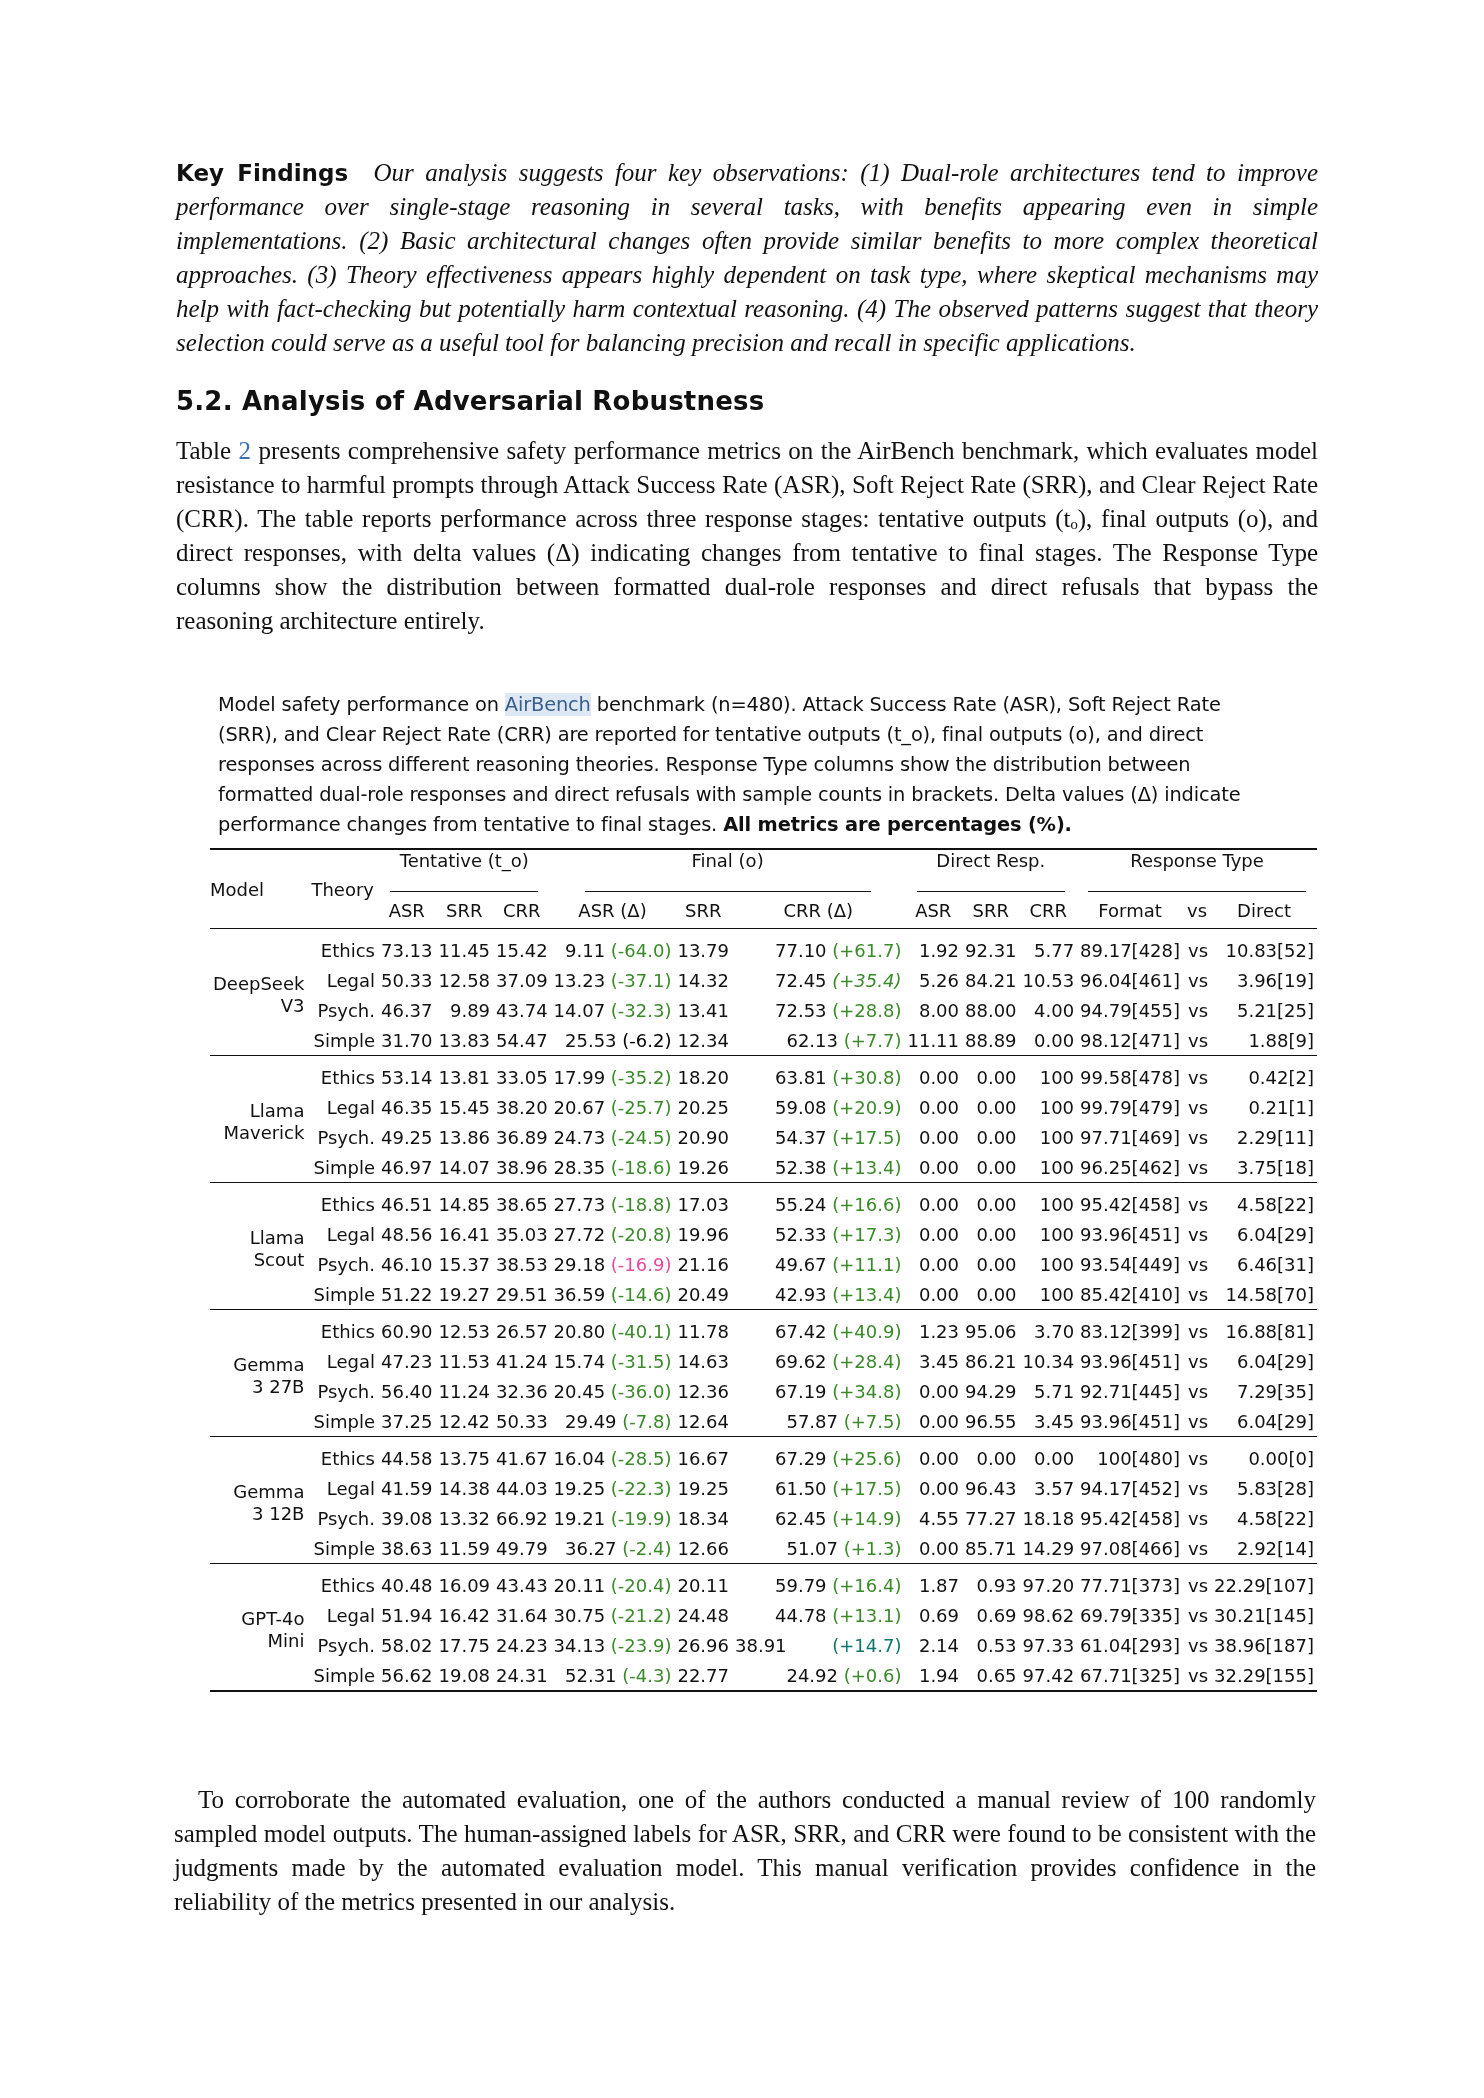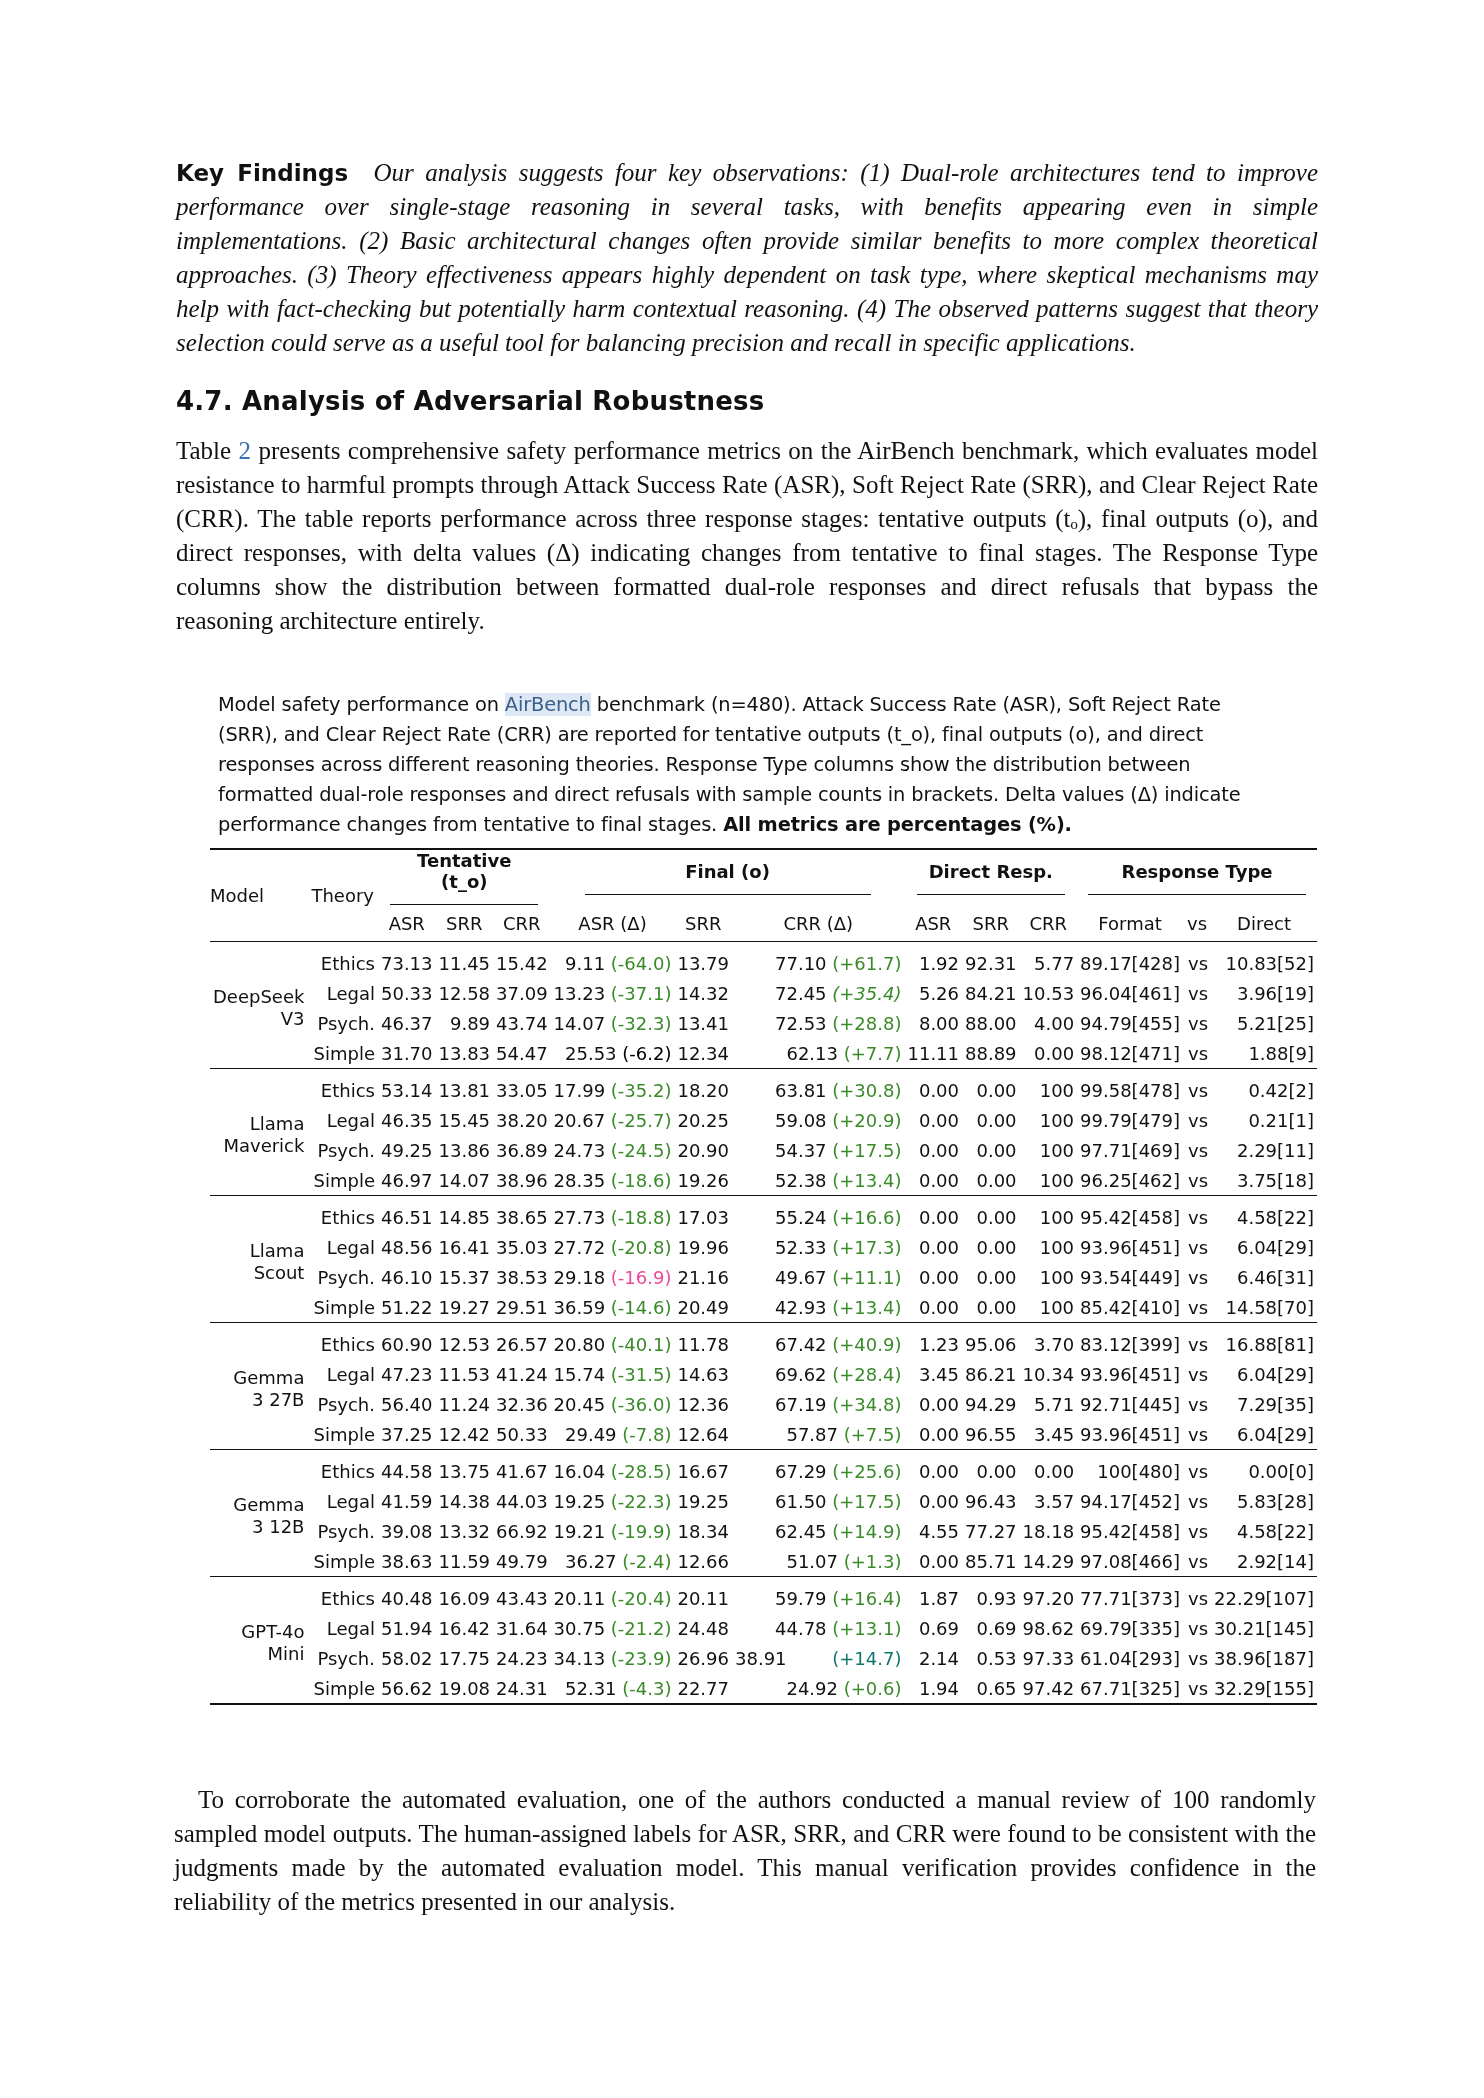--- a/index.html
+++ b/index.html
@@ -29,21 +29,21 @@
   .caption b { font-weight: bold; }
 
   table.results {
     border-collapse: collapse; width: 1066px; font-size: 18px;
     border-top: 2.5px solid #111; border-bottom: 2.5px solid #111;
   }
   table.results th { font-weight: normal; font-size: 18px; padding: 0 4px; }
   table.results td { padding: 0 3px; height: 30px; white-space: nowrap; text-align: right; }
   .hdr1 th { height: 40px; padding-top: 6px; vertical-align: middle; }
   .hdr2 th { height: 36px; font-size: 16px; border-bottom: 1.5px solid #111; }
-  .grp span { display: inline-block; border-bottom: 1.2px solid #111; padding: 0 4px 12px; font-weight: bold; }
+  .grp span { display: inline-block; border-bottom: 1.2px solid #111; padding: 0 4px 20px; }
   .grp-t span { width: 140px; }
   .grp-f span { width: 278px; }
   .grp-d span { width: 140px; }
   .grp-r span { width: 210px; }
   td.model { text-align: left; vertical-align: middle; line-height: 22px; padding-left: 0; }
   td.theory { text-align: left; padding-left: 2px; }
   .delta { color: #3a8a2a; }
   tr.group-end td { border-bottom: 1.5px solid #111; }
   tr.group-start td { padding-top: 6px; }
   td.vs { text-align: center; }
@@ -52,21 +52,21 @@
 </style>
 </head>
 <body>
 
 <div class="page">
   <p class="para">
     <span class="kf-title">Key Findings</span>
     <span class="kf-body">Our analysis suggests four key observations: (1) Dual-role architectures tend to improve performance over single-stage reasoning in several tasks, with benefits appearing even in simple implementations. (2) Basic architectural changes often provide similar benefits to more complex theoretical approaches. (3) Theory effectiveness appears highly dependent on task type, where skeptical mechanisms may help with fact-checking but potentially harm contextual reasoning. (4) The observed patterns suggest that theory selection could serve as a useful tool for balancing precision and recall in specific applications.</span>
   </p>
 
-  <h2 class="section">4.7.  Analysis of Adversarial Robustness</h2>
+  <h2 class="section">5.2.  Analysis of Adversarial Robustness</h2>
 
   <p class="para">
     <span>Table </span><span class="ref">2</span><span> presents comprehensive safety performance metrics on the AirBench benchmark, which evaluates model resistance to harmful prompts through Attack Success Rate (ASR), Soft Reject Rate (SRR), and Clear Reject Rate (CRR). The table reports performance across three response stages: tentative outputs (tₒ), final outputs (o), and direct responses, with delta values (Δ) indicating changes from tentative to final stages. The Response Type columns show the distribution between formatted dual-role responses and direct refusals that bypass the reasoning architecture entirely.</span>
   </p>
 </div>
 
 <div class="table-block">
   <p class="caption">
     <span>Model safety performance on </span><span class="hl">AirBench</span><span> benchmark (n=480). Attack Success Rate (ASR), Soft Reject Rate (SRR), and Clear Reject Rate (CRR) are reported for tentative outputs (t_o), final outputs (o), and direct responses across different reasoning theories. Response Type columns show the distribution between formatted dual-role responses and direct refusals with sample counts in brackets.  Delta values (Δ) indicate performance changes from tentative to final stages. </span><b>All metrics are percentages (%).</b>
   </p>

